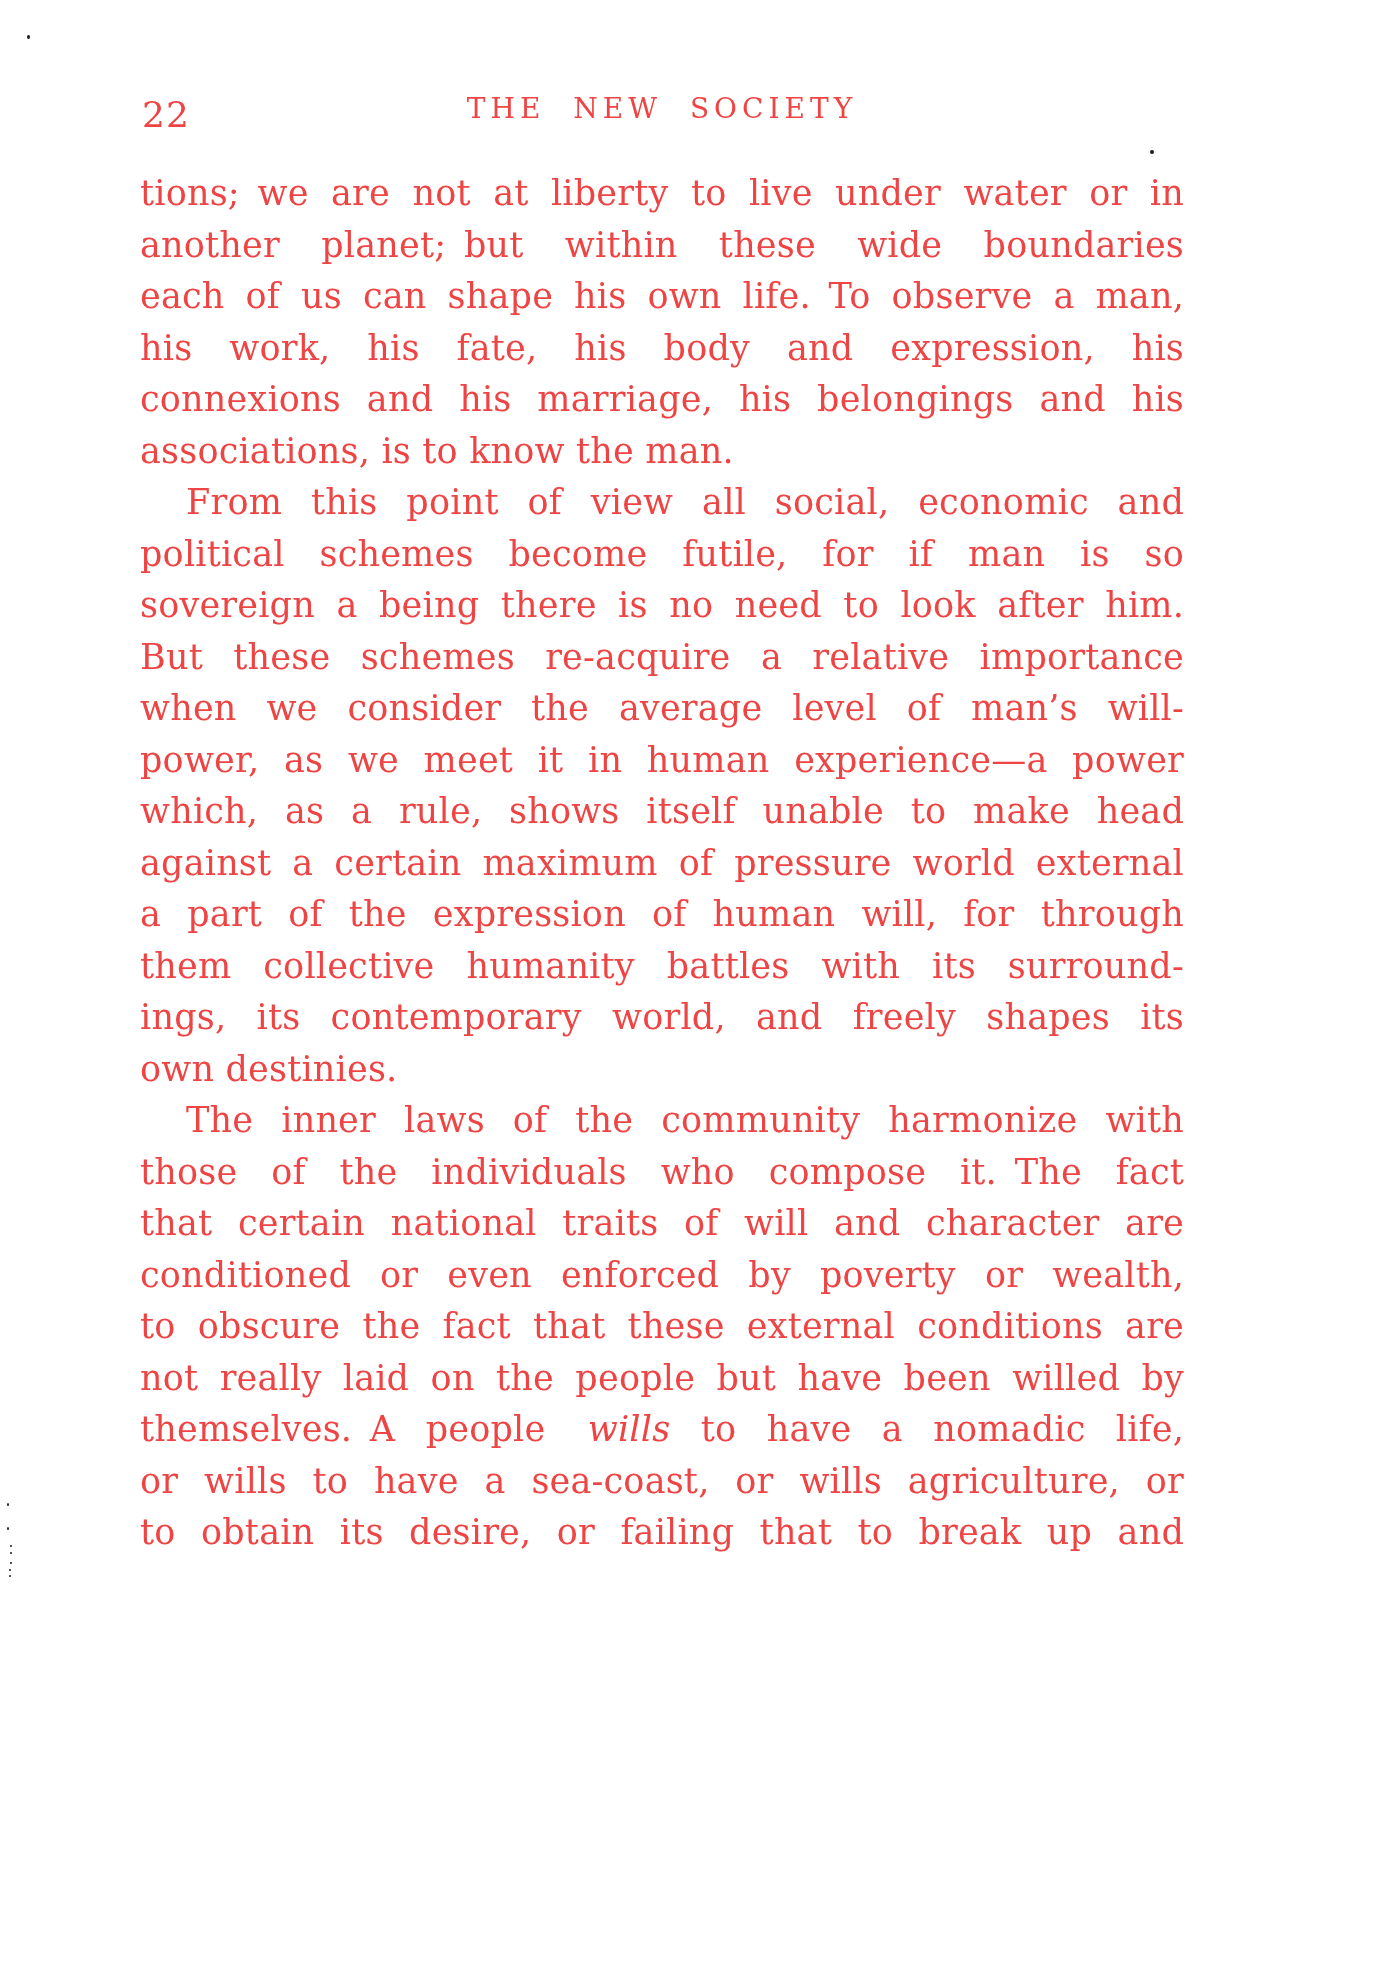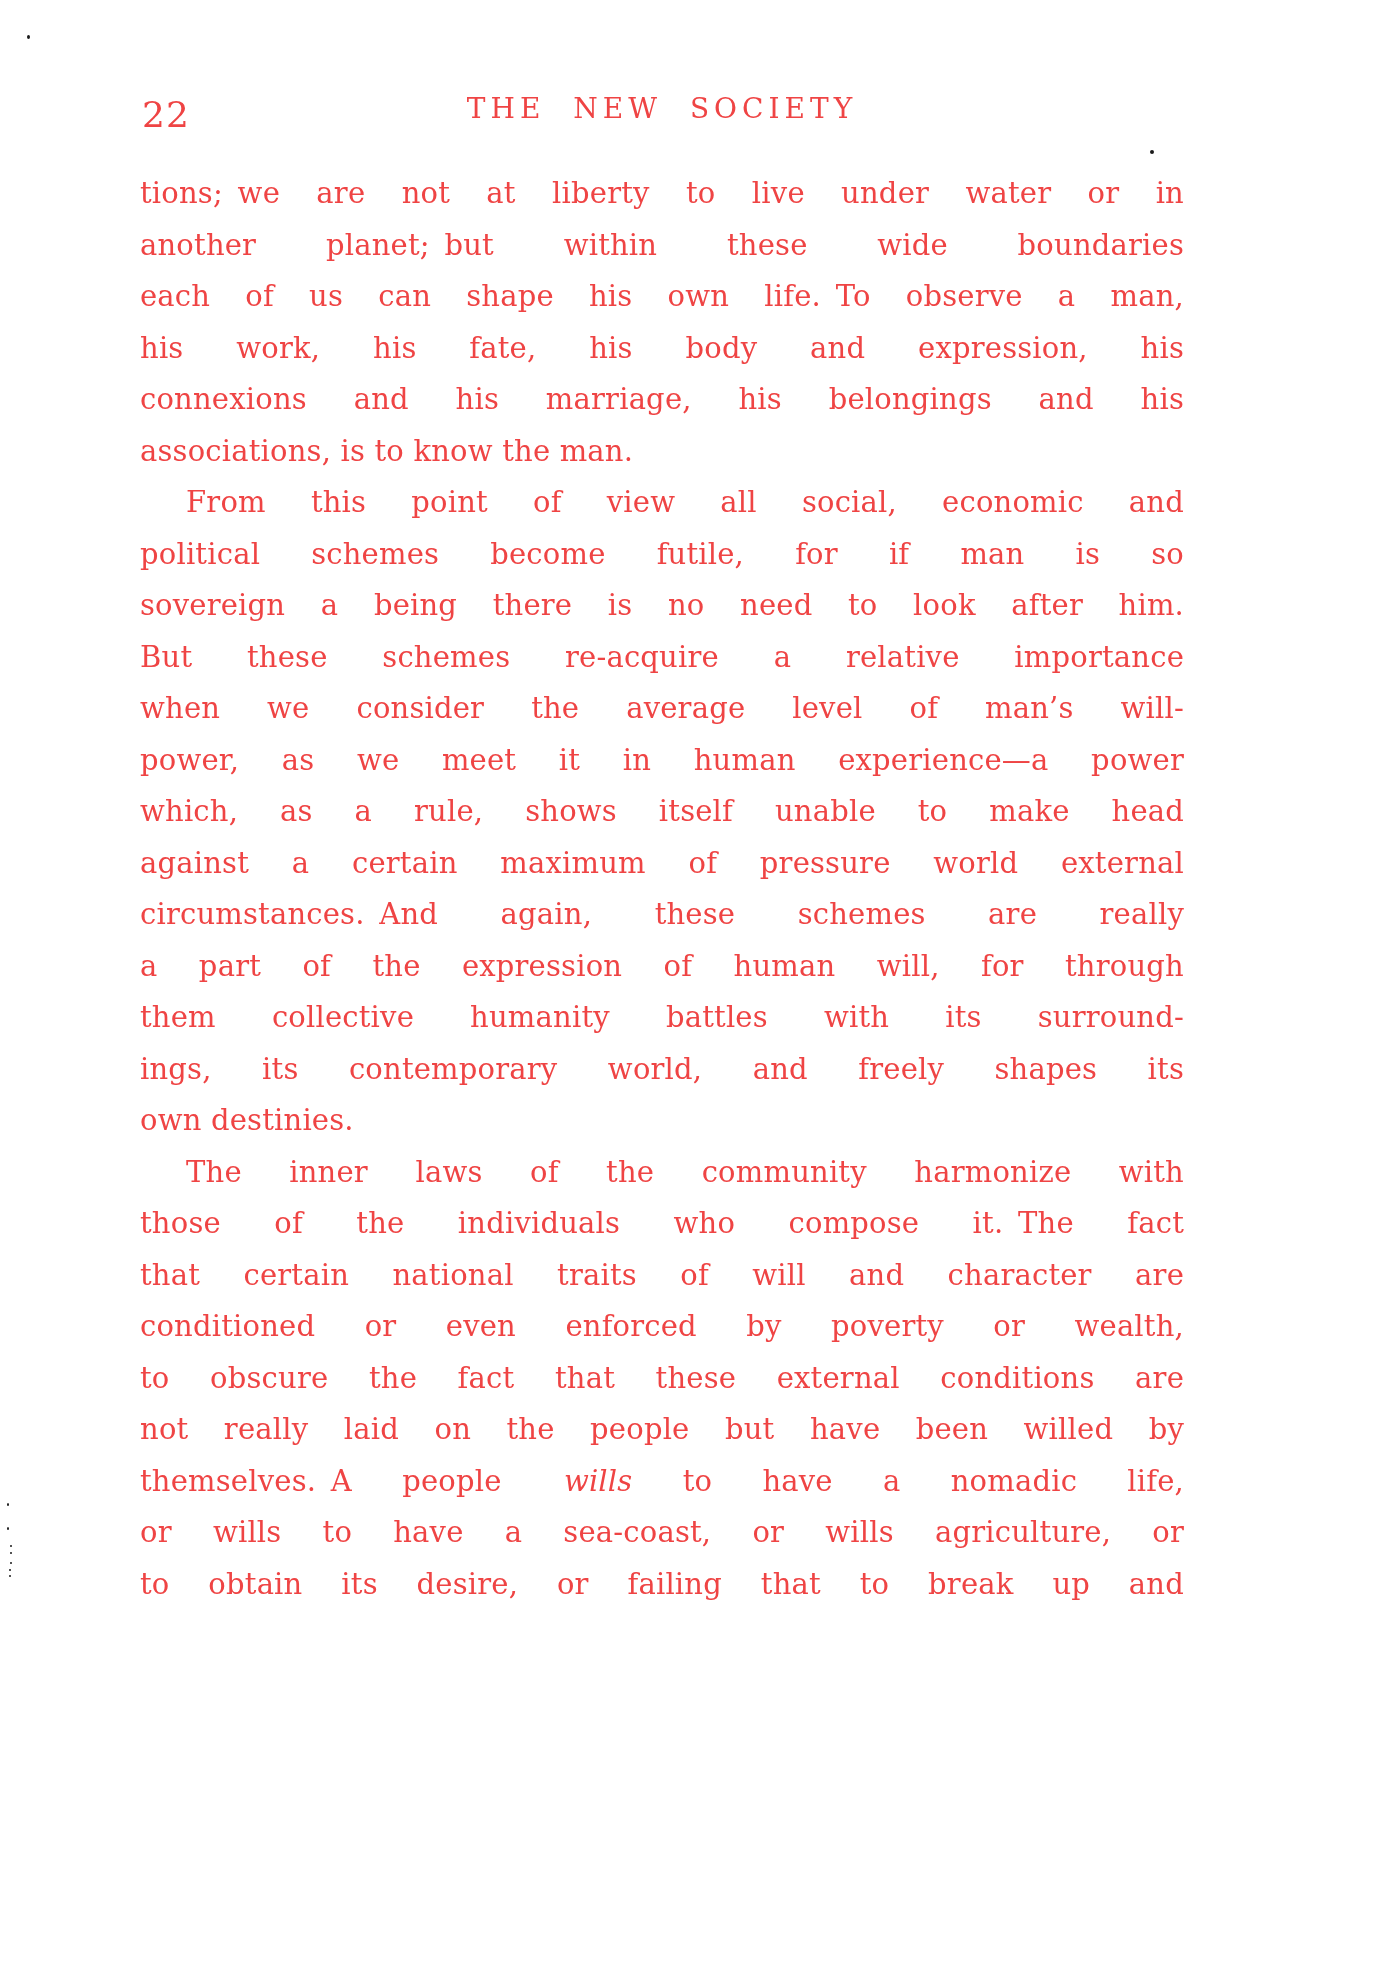--- a/index.html
+++ b/index.html
@@ -32,21 +32,21 @@
     font-size: 28px;
     letter-spacing: 5px;
     word-spacing: 14px;
     white-space: nowrap;
   }
   .body-block {
     position: absolute;
     top: 168px;
     left: 140px;
     width: 1044px;
-    font-size: 29px;
+    font-size: 35px;
     line-height: 51.5px;
     letter-spacing: 0.2px;
   }
   .line { height: 51.5px; overflow: visible; }
   .line.j { text-align: justify; text-align-last: justify; }
   .line.ind { text-indent: 46px; }
   .it { font-style: italic; margin-left: 12px; }
   .speck {
     position: absolute;
     background: #1a1a1a;
@@ -71,21 +71,20 @@
       <div class="line j"><span>connexions and his marriage, his belongings and his</span></div>
       <div class="line"><span>associations, is to know the man.</span></div>
       <div class="line j ind"><span>From this point of view all social, economic and</span></div>
       <div class="line j"><span>political schemes become futile, for if man is so</span></div>
       <div class="line j"><span>sovereign a being there is no need to look after him.</span></div>
       <div class="line j"><span>But these schemes re-acquire a relative importance</span></div>
       <div class="line j"><span>when we consider the average level of man’s will-</span></div>
       <div class="line j"><span>power, as we meet it in human experience—a power</span></div>
       <div class="line j"><span>which, as a rule, shows itself unable to make head</span></div>
       <div class="line j"><span>against a certain maximum of pressure world external</span></div>
-      <div class="line j"><span>circumstances. And again, these schemes are really</span></div>
       <div class="line j"><span>a part of the expression of human will, for through</span></div>
       <div class="line j"><span>them collective humanity battles with its surround-</span></div>
       <div class="line j"><span>ings, its contemporary world, and freely shapes its</span></div>
       <div class="line"><span>own destinies.</span></div>
       <div class="line j ind"><span>The inner laws of the community harmonize with</span></div>
       <div class="line j"><span>those of the individuals who compose it. The fact</span></div>
       <div class="line j"><span>that certain national traits of will and character are</span></div>
       <div class="line j"><span>conditioned or even enforced by poverty or wealth,</span></div>
       <div class="line j"><span>to obscure the fact that these external conditions are</span></div>
       <div class="line j"><span>not really laid on the people but have been willed by</span></div>

